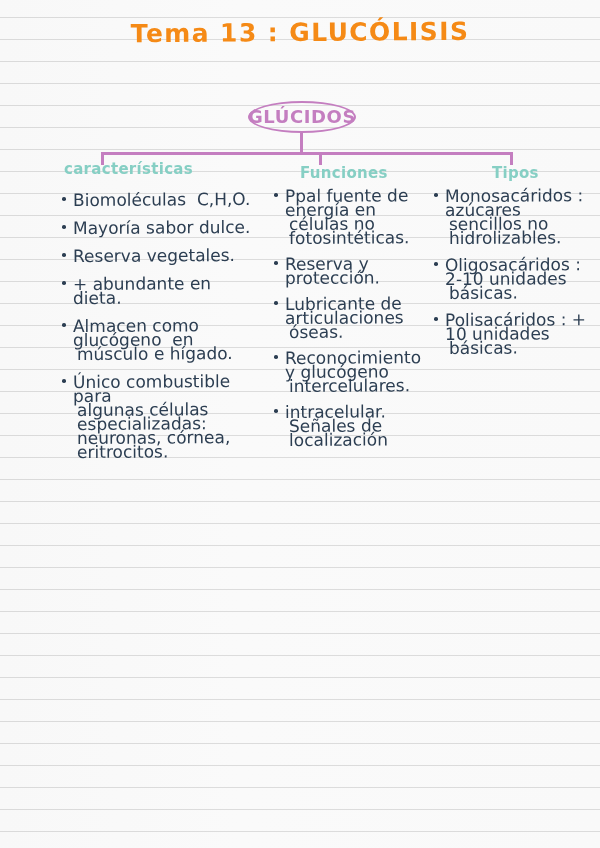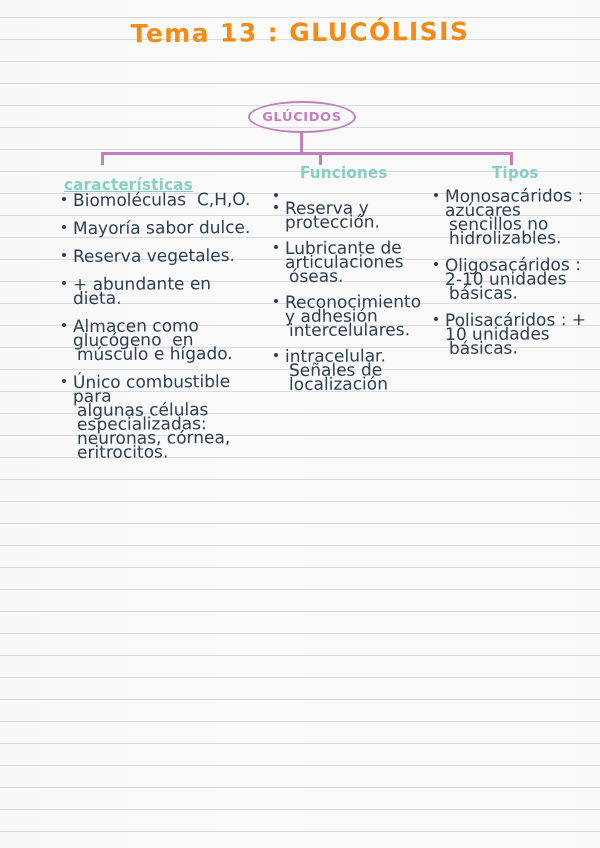--- a/index.html
+++ b/index.html
@@ -74,21 +74,21 @@
     border: 2.5px solid #C47EC0;
     border-radius: 50%;
   }
   .node-label {
     position: absolute;
     inset: 0;
     display: flex;
     align-items: center;
     justify-content: center;
     color: #C47EC0;
-    font-size: 13px;
+    font-size: 18px;
     font-weight: bold;
     letter-spacing: 0.6px;
     padding-bottom: 1px;
   }
 
   
   .conn {
     position: absolute;
     background: #C47EC0;
   }
@@ -100,21 +100,21 @@
 
   
   .col-head {
     position: absolute;
     color: #86CFC4;
     font-size: 15px;
     font-weight: bold;
     letter-spacing: 0.3px;
     white-space: nowrap;
   }
-  .col-head.h1 { left: 64px;  top: 176px; text-decoration: underline; }
+  .col-head.h1 { left: 64px;  top: 160px; }
   .col-head.h2 { left: 300px; top: 164px; }
   .col-head.h3 { left: 492px; top: 164px; }
 
   
   .col {
     position: absolute;
     color: #2C3E52;
     font-size: 17px;
     line-height: 14px;
   }
@@ -200,33 +200,35 @@
         <div class="item">
           <span class="bullet"></span>
           <span class="line">Único combustible para</span>
           <span class="line">algunas células especializadas:</span>
           <span class="line">neuronas, córnea, eritrocitos.</span>
         </div>
       </div>
     <div class="col c2">
         <div class="item">
           <span class="bullet"></span>
+          <span class="line">Ppal fuente de energía en</span>
+          <span class="line">células no fotosintéticas.</span>
         </div>
         <div class="item">
           <span class="bullet"></span>
           <span class="line">Reserva y protección.</span>
         </div>
         <div class="item">
           <span class="bullet"></span>
           <span class="line">Lubricante de articulaciones</span>
           <span class="line">óseas.</span>
         </div>
         <div class="item">
           <span class="bullet"></span>
-          <span class="line">Reconocimiento y adhesión</span>
+          <span class="line">Reconocimiento y glucógeno</span>
           <span class="line">intercelulares.</span>
         </div>
         <div class="item">
           <span class="bullet"></span>
           <span class="line">intracelular.</span>
           <span class="line">Señales de localización</span>
         </div>
       </div>
     <div class="col c3">
         <div class="item">

